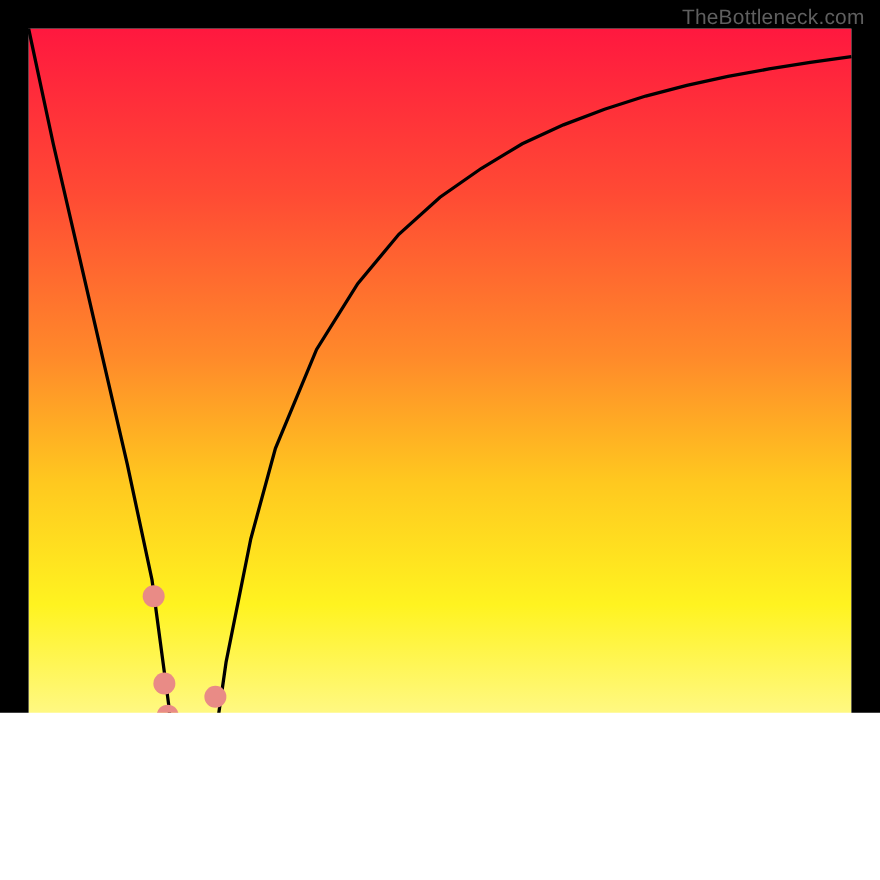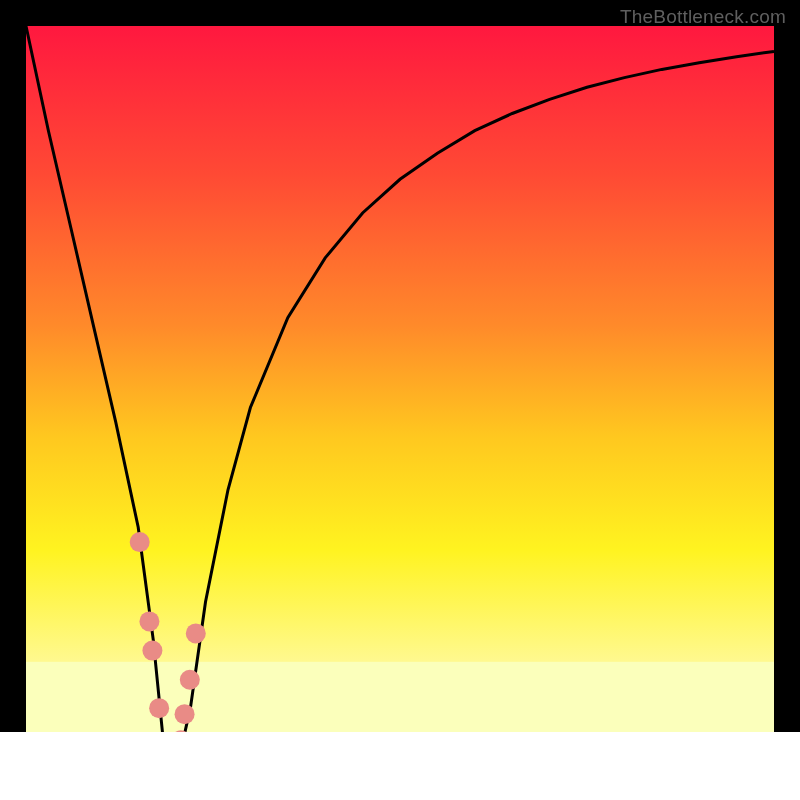--- a/index.html
+++ b/index.html
@@ -1,16 +1,16 @@
 <!DOCTYPE html>
 <html><head>
 <meta charset="utf-8">
 <style>
   body{margin:0;padding:0;background:#fff}
-  .wrap{position:relative;width:800px;height:732px}
+  .wrap{position:relative;width:800px;height:648px}
   .attribution{
     position:absolute;top:6px;right:14px;
     font:19px Arial,Helvetica,sans-serif;color:#5f5f5f;letter-spacing:.2px
   }
   svg{display:block}
 </style>
 </head>
 <body>
 
 <div class="wrap">

